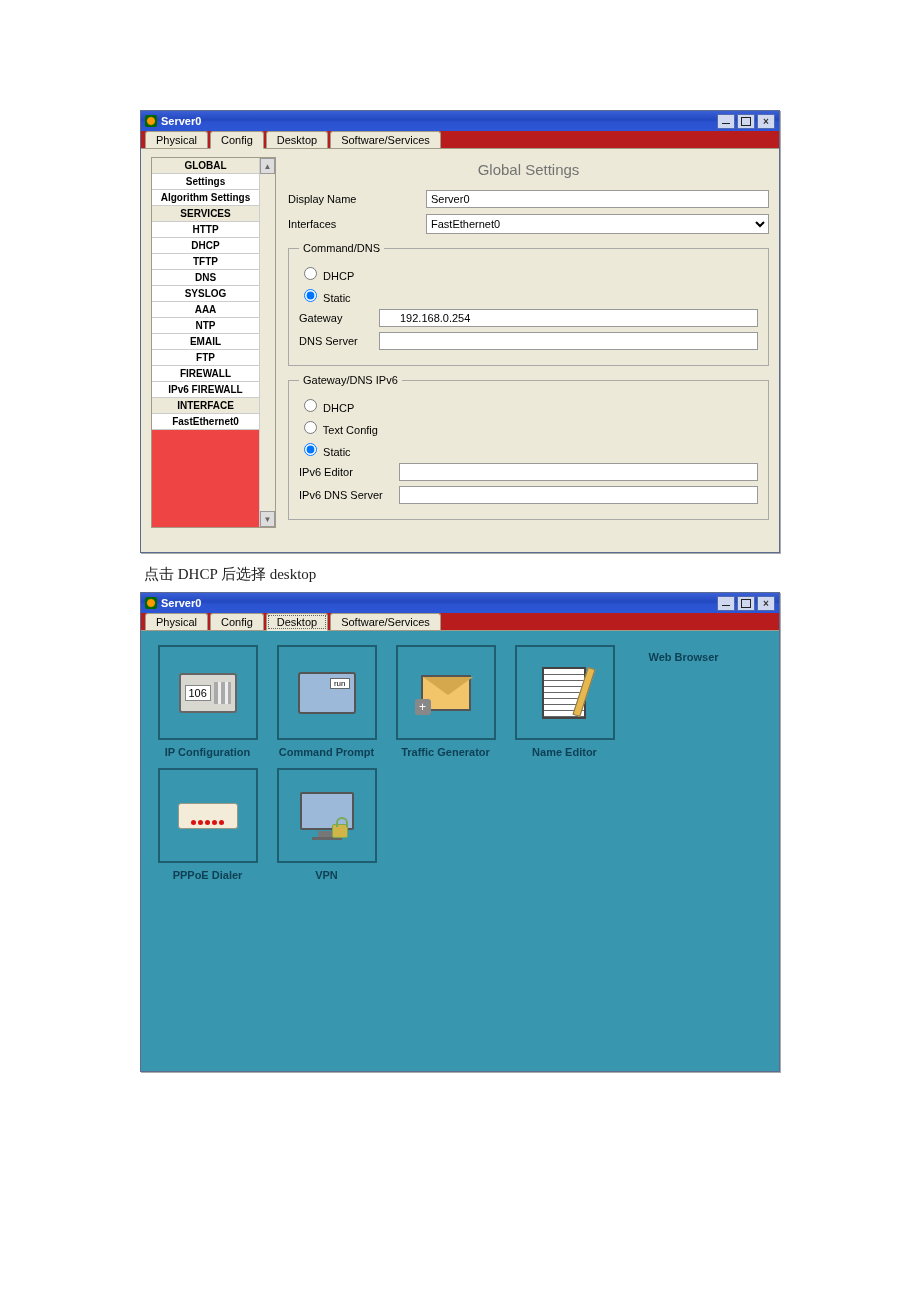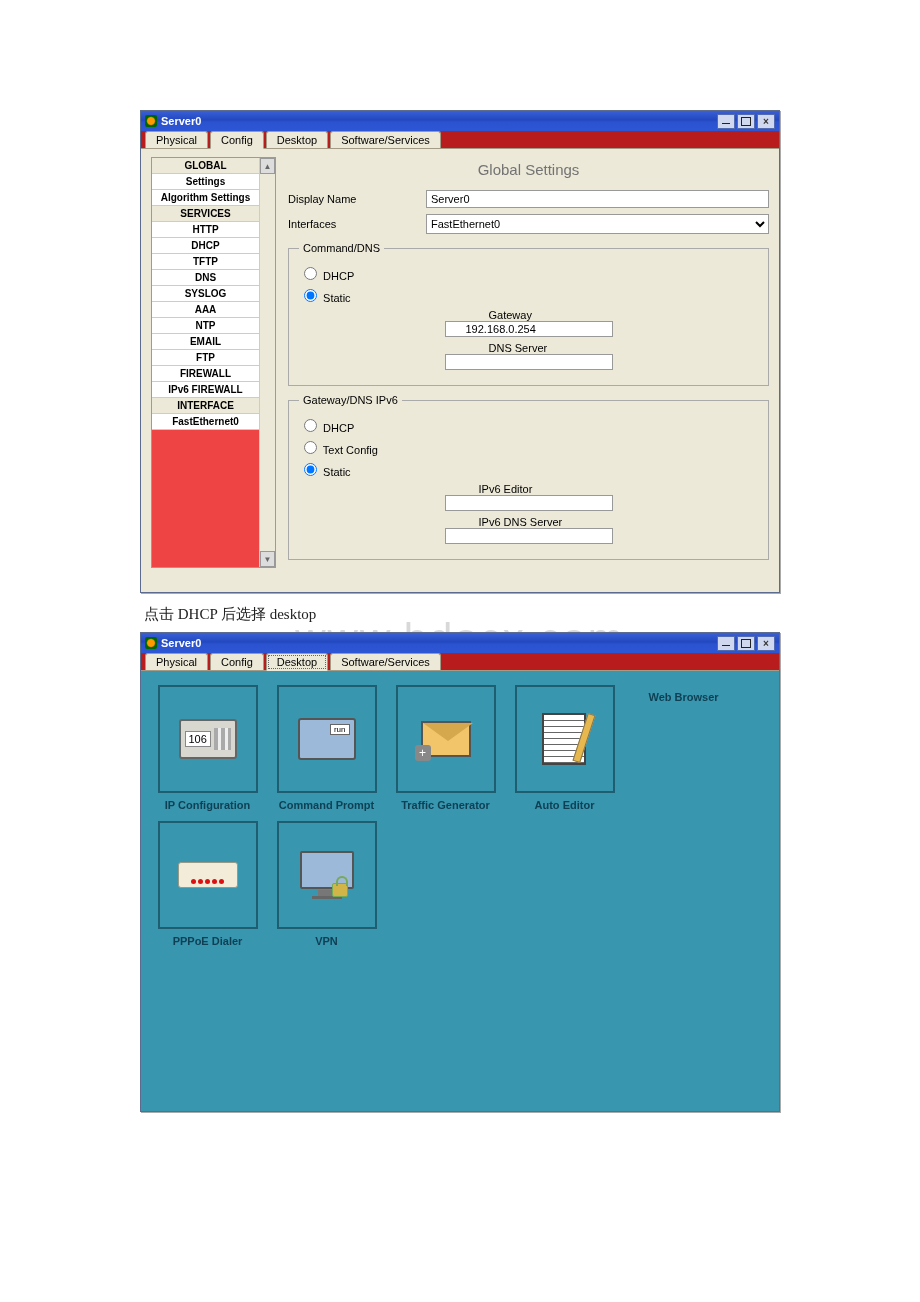--- a/index.html
+++ b/index.html
@@ -167,42 +167,42 @@
     font-size: 11px;
   }
   fieldset {
     border: 1px solid #aaa;
     margin: 8px 0;
     padding: 6px 10px 10px;
     font-size: 11px;
   }
   fieldset legend { padding: 0 4px; }
   .radio-row { margin: 4px 0; }
-  .field-row { display:flex; align-items:center; margin:5px 0;flex-direction:column; }
+  .field-row { display:flex; align-items:center; margin:5px 0; }
   .field-row .flbl { width: 80px; }
   .field-row .txt { flex:1;padding-left:20px; }
   
   .desktop-body {
     background: #3896af;
     min-height: 440px;
     padding: 14px;
     display: flex;
     flex-wrap: wrap;
     align-content: flex-start;
     gap: 10px 14px;
   }
   .app {
     width: 105px;
     display: flex;
     flex-direction: column;
     align-items: center;
     cursor: pointer;
   }
   .app-icon {
-    width: 100px; height: 108px;
+    width: 100px; height: 95px;
     border: 2px solid #1f5d70;
     background: #3896af;
     display:flex; align-items:center; justify-content:center;
     position:relative;
   }
   .app-label {
     margin-top: 6px;
     text-align: center;
     font-weight: bold;
     font-size: 11px;
@@ -396,21 +396,21 @@
       <div class="app-label">Traffic Generator</div>
     </div>
 
     <div class="app">
       <div class="app-icon">
         <div class="ico-editor">
           <div class="page"></div>
             <div class="pen"></div>
         </div>
       </div>
-      <div class="app-label">Auto Editor</div>
+      <div class="app-label">Name Editor</div>
     </div>
 
     <div class="app">
       <div class="app-label">Web Browser</div>
     </div>
 
     <div class="app">
       <div class="app-icon">
         <div class="ico-modem">
           <span class="led"></span>

